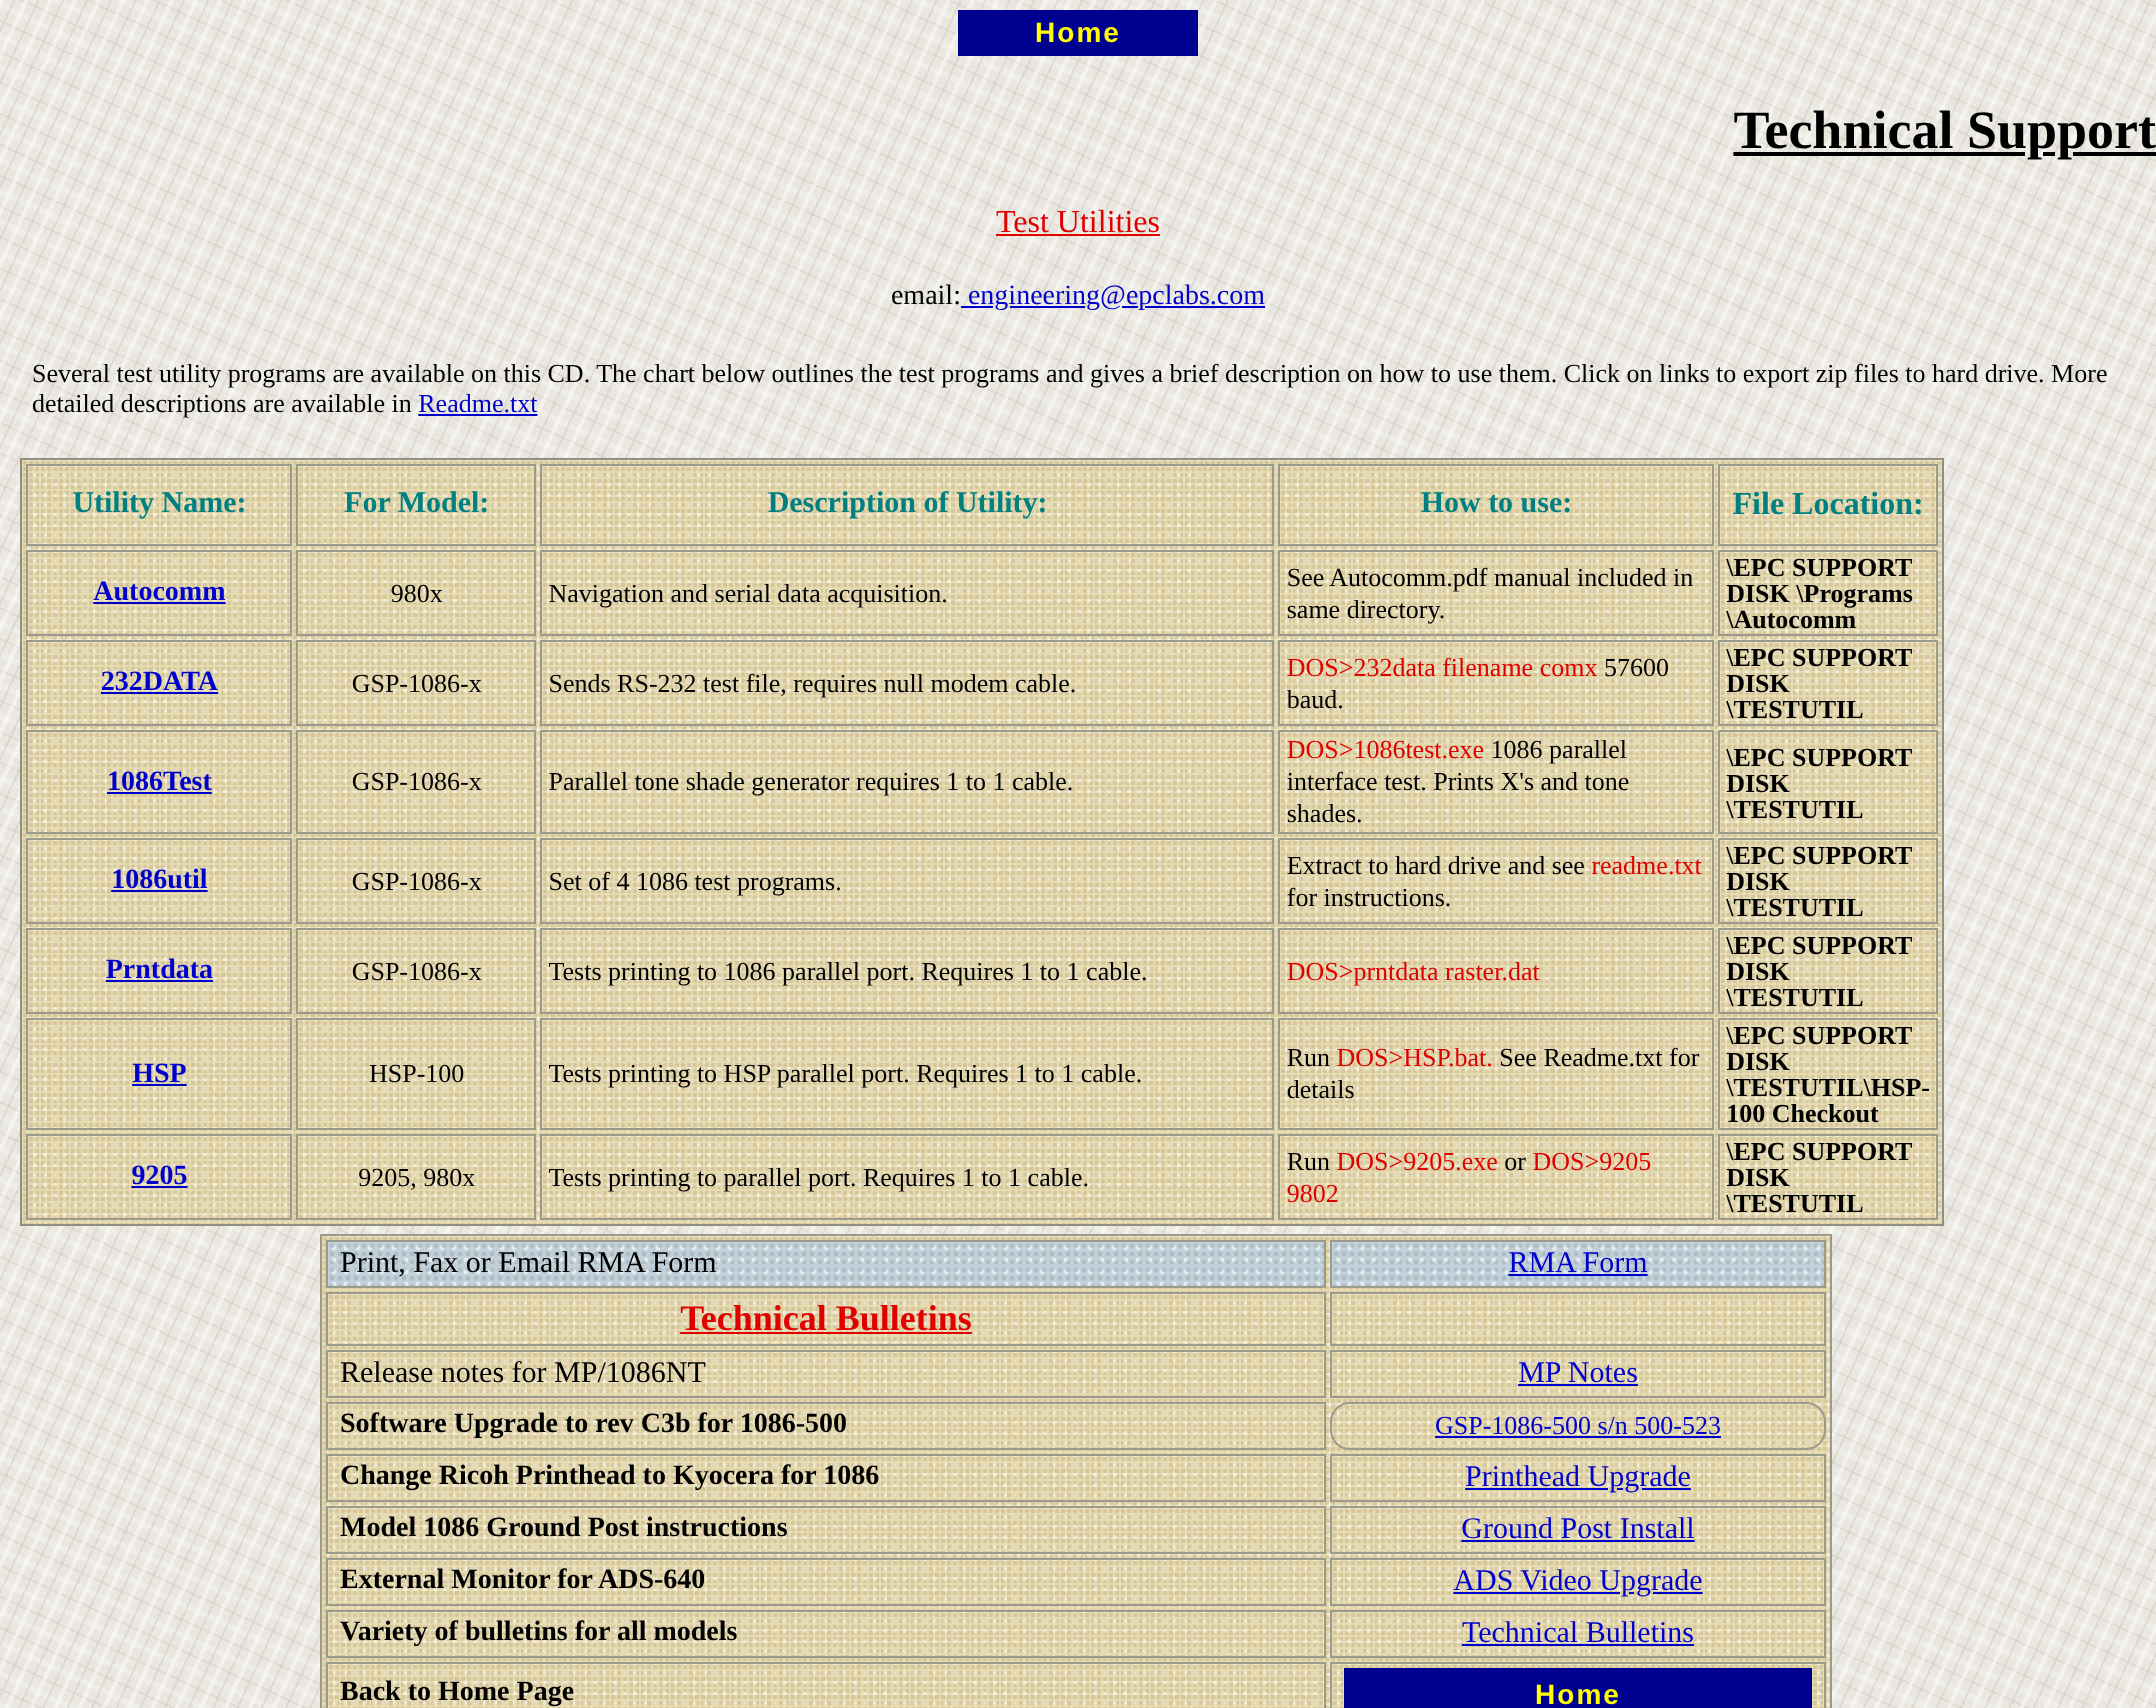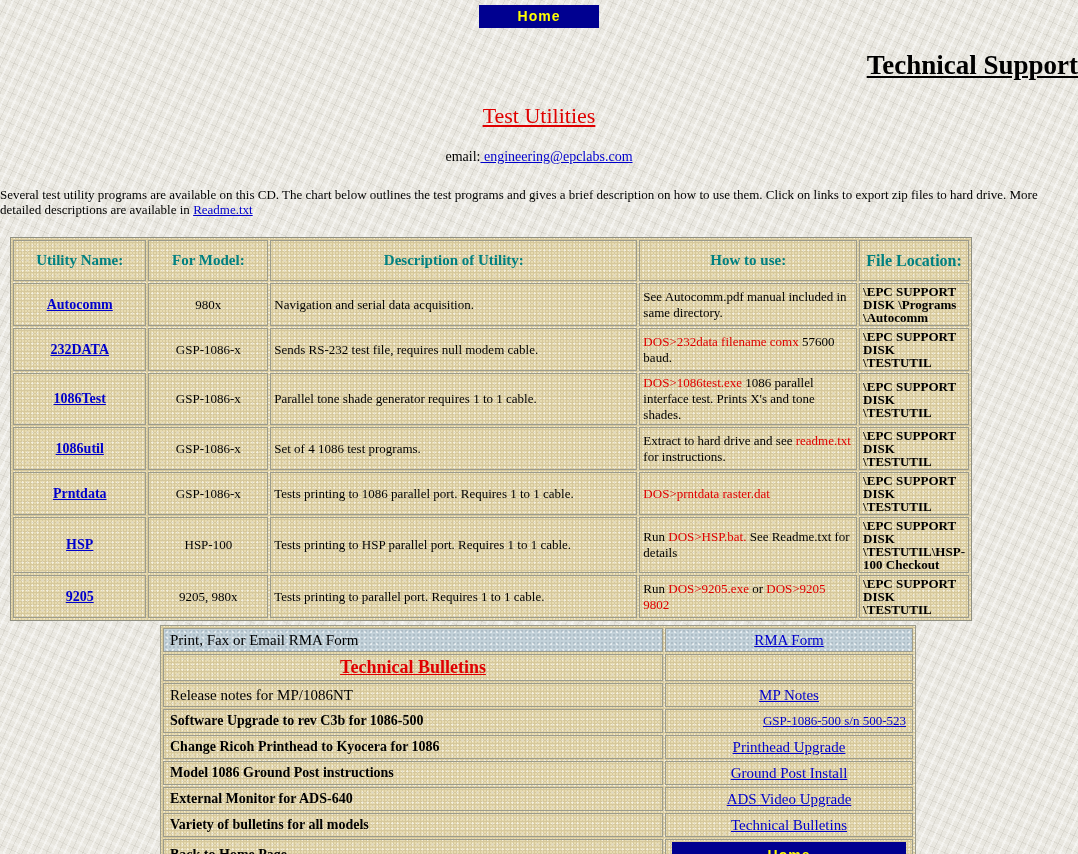--- a/index.html
+++ b/index.html
@@ -20,23 +20,23 @@
     display:block; width:120px; height:23px; margin:5px auto 0 auto;
     background:#000090; border:none; cursor:pointer;
     color:#ffff00; font-family:"Liberation Sans", sans-serif;
     font-weight:bold; font-size:14px; letter-spacing:1px; text-align:center; line-height:23px;
   }
   .page-title {
     margin-top:22px; text-align:right; font-size:27px; font-weight:bold;
     text-decoration:underline; color:#000;
   }
   .subtitle-wrap { text-align:center; margin-top:22px; }
-  .subtitle-link { color:#e00000; font-size:22px; text-decoration:underline;margin-top:11px; }
+  .subtitle-link { color:#e00000; font-size:16px; text-decoration:underline;margin-top:11px; }
   .email-line { text-align:center; margin-top:20px; font-size:14px; }
-  .intro { margin:22px 8px 0 0; font-size:13px; line-height:15px; }
+  .intro { margin:22px 8px 0 16px; font-size:13px; line-height:15px; }
 
   
   table { border-collapse:separate; }
   .tan-bg {
     background-color:#e7dbb1;
     background-image:
       radial-gradient(rgba(120,95,40,0.16) 1px, rgba(0,0,0,0) 1.3px),
       radial-gradient(rgba(255,255,255,0.55) 1px, rgba(0,0,0,0) 1.3px);
     background-size:3px 3px, 5px 5px;
     background-position:0 0, 1px 2px;
@@ -60,21 +60,21 @@
 
   
   .bulletin-table {
     margin:4px 0 0 160px; width:756px;
     border:1px solid #9b9b8d; border-spacing:2px;
   }
   .bulletin-table td { border:1px solid #9b9b8d; padding:2px 6px; height:24px; }
   .b-label { width:500px; text-align:left; font-size:15px; }
   .b-label.bold { font-size:14px; font-weight:bold; }
   .b-link { width:248px; text-align:center; font-size:15px; }
-  .b-link.left { text-align:right; font-size:13px; }
+  .b-link.left { text-align:center; font-size:13px;border-radius:10px; }
   .blue-bg {
     background-color:#c2d1d9;
     background-image:
       radial-gradient(rgba(80,100,115,0.18) 1px, rgba(0,0,0,0) 1.4px),
       radial-gradient(rgba(255,255,255,0.6) 1px, rgba(0,0,0,0) 1.4px);
     background-size:4px 4px, 6px 6px;
   }
   .tb-header {
     color:#e00000; font-size:18px; font-weight:bold; text-decoration:underline; text-align:center; display:block;
   }

